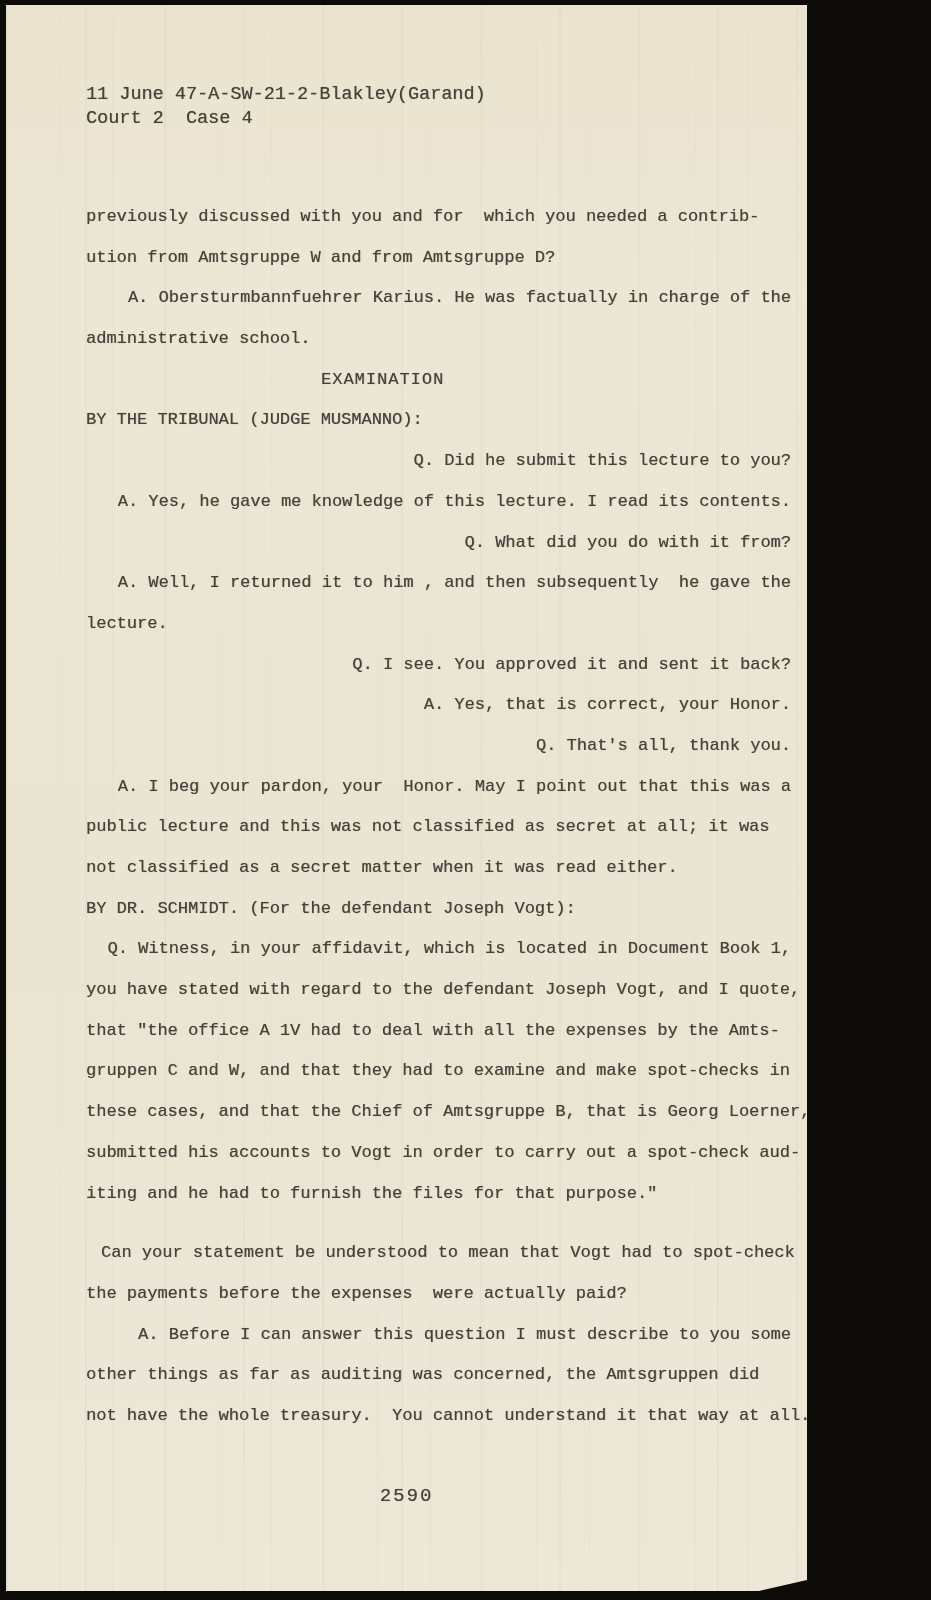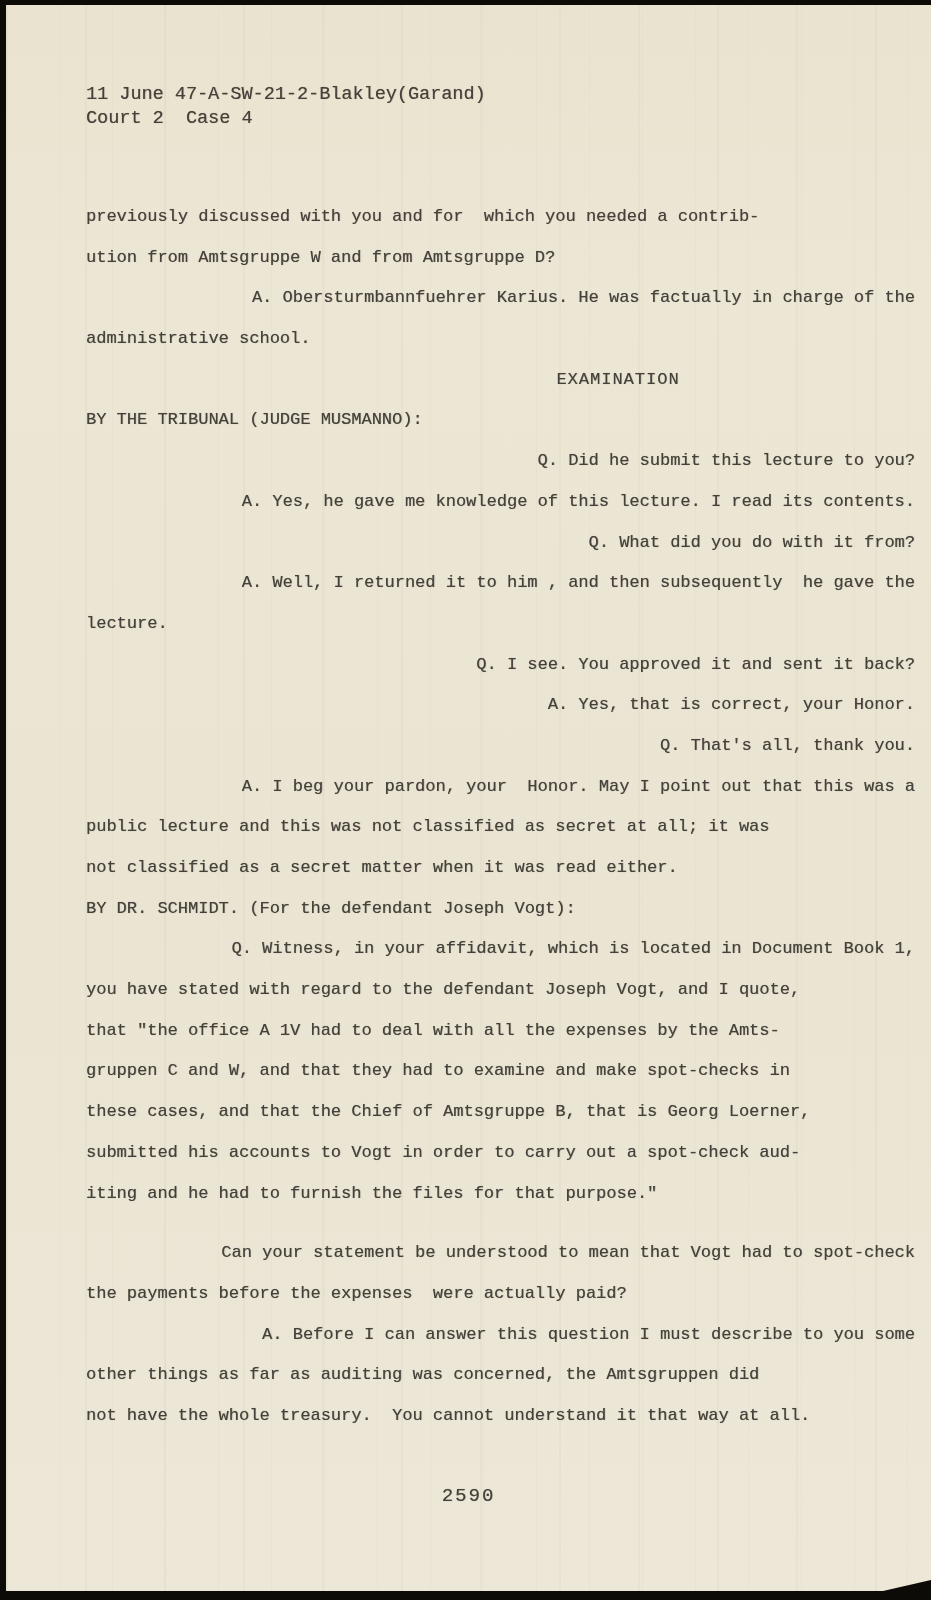--- a/index.html
+++ b/index.html
@@ -2,21 +2,21 @@
 <html><head>
 <meta charset="utf-8">
 <style>
   html, body {
     margin: 0;
     padding: 0;
     background: #0c0b08;
   }
   #stage {
     position: relative;
-    width: 931px;
+    width: 807px;
     height: 1600px;
     background: #0c0b08;
     overflow: hidden;
     font-family: "Liberation Mono", "DejaVu Sans Mono", monospace;
   }
   #paper {
     position: absolute;
     left: 6px;
     top: 5px;
     right: 0;
@@ -67,21 +67,21 @@
     right: 16px;
     font-size: 17px;
   }
   .line {
     height: 40.7px;
     line-height: 40.7px;
     white-space: pre;
     text-shadow: 0.4px 0.4px 0.7px rgba(66,60,48,0.55);
   }
   .line.indent { padding-left: 15px; text-align: right; }
-  .line.heading { padding-left: 235px; letter-spacing: 1px; text-align: center; }
+  .line.heading { padding-left: 235px; letter-spacing: 1px; }
   .line.gap-before { margin-top: 19px; }
   #page-number-row {
     position: absolute;
     left: 0;
     right: 0;
     top: 1480px;
     text-align: center;
     font-size: 19px;
     letter-spacing: 2px;
   }

